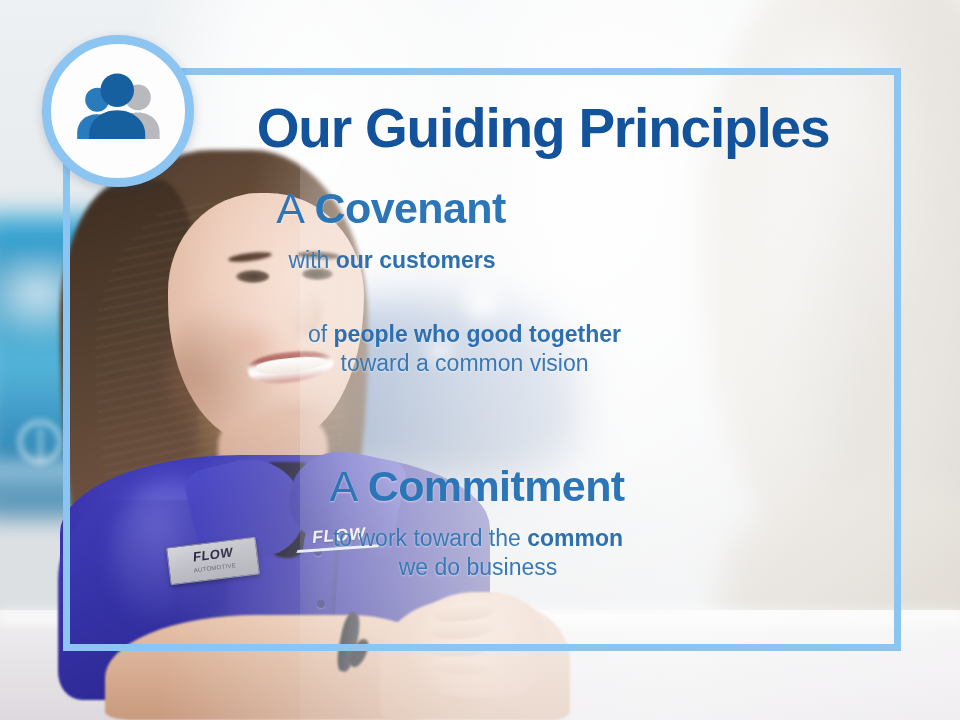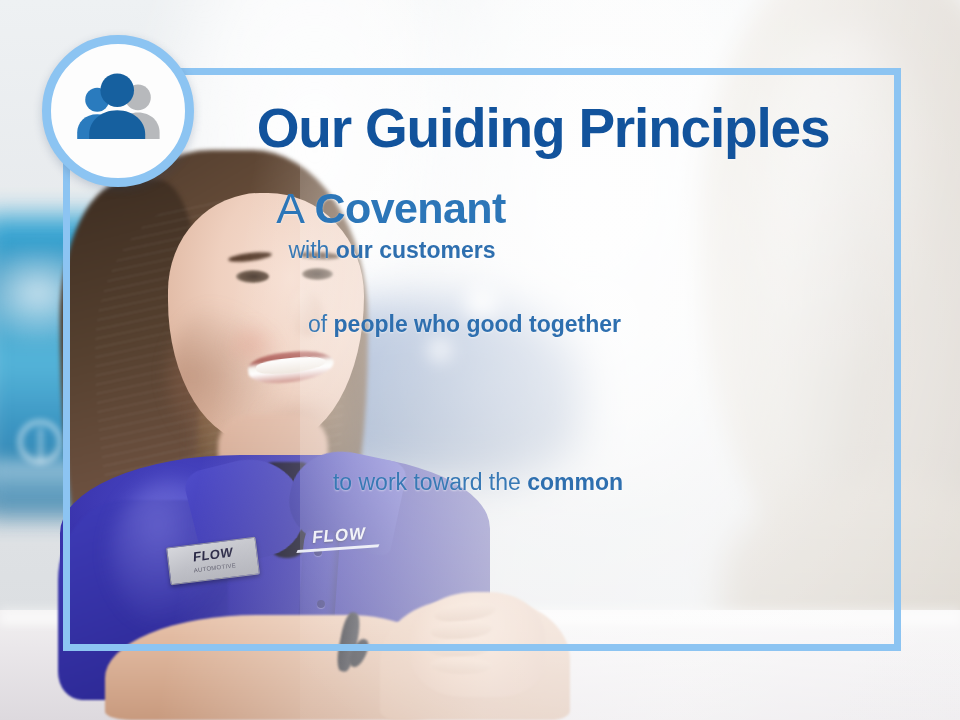--- a/index.html
+++ b/index.html
@@ -413,21 +413,21 @@
     font-size:43px; line-height:1.06;
     color:#2C76B8;
     text-shadow:0 1px 2px rgba(255,255,255,.5);
   }
   .phead .art{ font-weight:300; letter-spacing:0; }
   .phead .key{ font-weight:bold; letter-spacing:-.6px; }
 
   .psub{
     font-size:23px; line-height:1.28;
     color:#3879B5;
-    margin-top:4px;
+    margin-top:14px;
     text-shadow:0 1px 2px rgba(255,255,255,.5);
   }
   .psub b{ font-weight:bold; color:#2E6FAF; }
 
   .r1{ padding-right:182px; text-align:center; }
   .r2{ padding-right:60px;  text-align:center; }
   .r3{ padding-right:10px;  text-align:center; }
   .r1s{ padding-right:180px; text-align:center; }
   .r2s{ padding-right:35px;  text-align:center; }
   .r3s{ padding-right:8px;  text-align:center; }
@@ -534,23 +534,29 @@
         <span class="key">Covenant</span>
       </div>
       <div class="psub r1s">
         <div><span>with </span><b>our customers</b></div>
       </div>
     </div>
 
     <div class="principle p2">
       <div class="psub r2s">
         <div><span>of </span><b>people who good together</b></div>
+        <div><span>toward a common vision</span></div>
       </div>
     </div>
 
     <div class="principle p3">
+      <div class="phead r3">
+        <span class="art">A </span>
+        <span class="key">Commitment</span>
+      </div>
       <div class="psub r3s">
         <div><span>to work toward the </span><b>common</b></div>
+        <div><span>we do business</span></div>
       </div>
     </div>
 
   </div>
 </div>
 
 </body></html>

